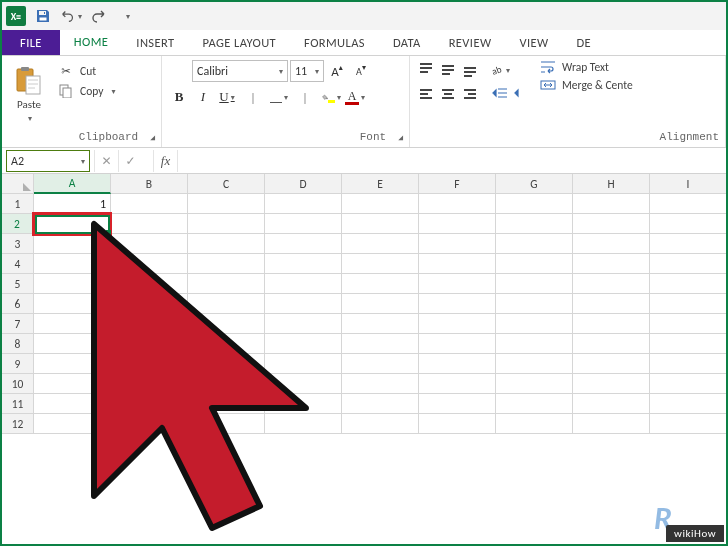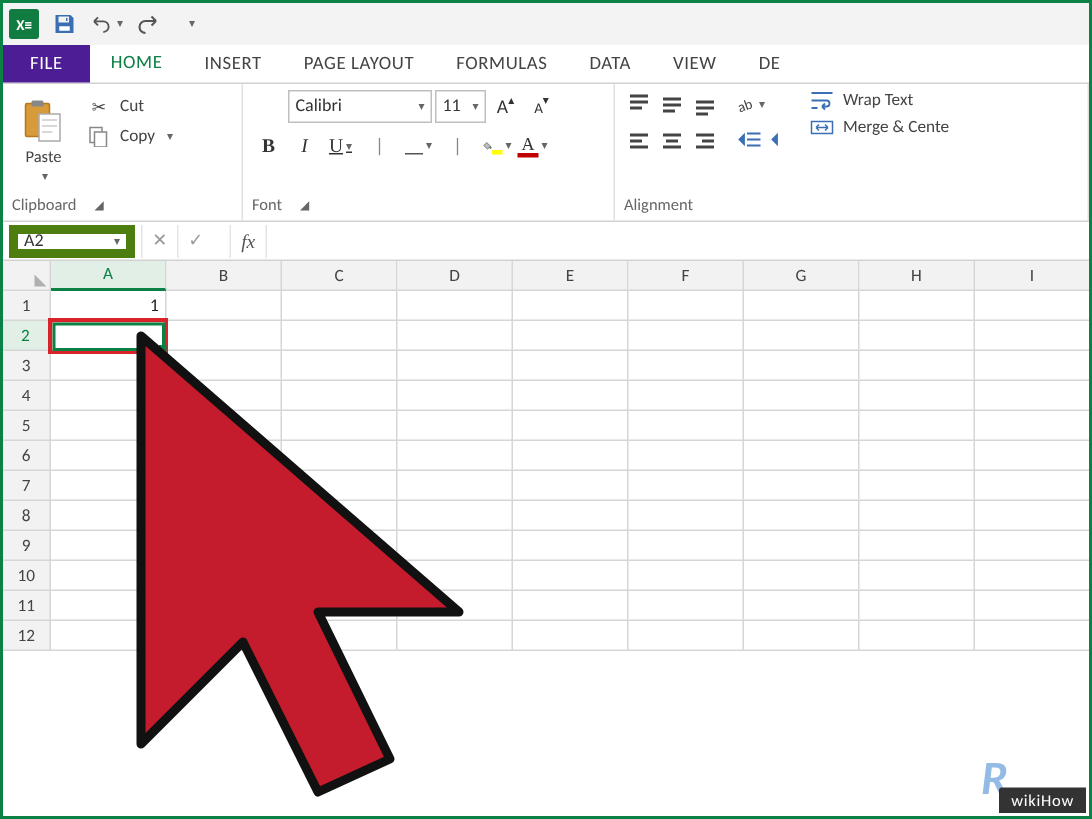--- a/index.html
+++ b/index.html
@@ -12,21 +12,21 @@
   
   .tabs { display: flex; align-items: stretch; height: 26px; background: #fff; border-bottom: 1px solid #d2d2d2; padding-left: 0; }
   .tab { padding: 0 14px; display: flex; align-items: center; font-size: 12.5px; color: #444; letter-spacing: 0.4px; text-transform: none; cursor: default; }
   .tab.file { background: #4c1d95; color: #fff; font-weight: 500; padding: 0 18px; }
   .tab.active { color: #0c8145; border-bottom: 2px solid transparent; position: relative; }
   .tab.active::after { content: ""; position: absolute; left: 0; right: 0; bottom: -1px; height: 1px; background: #fff; }
   
   .ribbon { display: flex; background: #fff; border-bottom: 1px solid #d2d2d2; height: 92px; }
   .group { border-right: 1px solid #e1e1e1; display: flex; flex-direction: column; padding: 4px 6px 0 6px; }
   .group-body { flex: 1; display: flex; gap: 2px; }
-  .group-label { text-align: center; font-size: 11px; color: #666; padding: 2px 0 4px 0; display: flex; justify-content: flex-start; align-items: center; gap: 6px; }
+  .group-label { text-align: center; font-size: 11px; color: #666; padding: 2px 0 4px 0; display: flex; justify-content: flex-end; align-items: center; gap: 6px; font-family: Liberation Mono, monospace; }
   .group-label .launch { font-size: 8px; color: #666; margin-left: 6px; }
   
   .big-btn { display: flex; flex-direction: column; align-items: center; justify-content: center; width: 42px; gap: 2px; padding: 2px 4px; }
   .big-btn .lbl { font-size: 11px; color: #444; }
   .stack { display: flex; flex-direction: column; gap: 2px; padding: 2px 2px; }
   .stack-item { display: flex; align-items: center; gap: 6px; font-size: 11.5px; color: #444; padding: 1px 4px; white-space: nowrap; }
   .ico { width: 16px; height: 16px; display: inline-flex; align-items: center; justify-content: center; }
   .caret { font-size: 8px; color: #666; margin-left: 2px; }
   
   .font-row1 { display: flex; align-items: flex-end; gap: 2px; padding-left: 24px; }
@@ -48,21 +48,21 @@
   
   .align-rows { display: flex; flex-direction: column; gap: 4px; }
   .align-row { display: flex; align-items: center; gap: 2px; }
   .align-ico { width: 20px; height: 20px; display: inline-flex; align-items: center; justify-content: center; }
   .lines { display: inline-flex; flex-direction: column; gap: 2px; }
   .lines span { display: block; width: 12px; height: 2px; background: #444; }
   .wrap-merge { display: flex; flex-direction: column; gap: 4px; padding-left: 6px; }
   .wm-item { display: flex; gap: 6px; font-size: 11.5px; color: #444; white-space: nowrap; }
   
   .fbar { display: flex; align-items: center; height: 26px; border-bottom: 1px solid #d2d2d2; background: #fff; }
-  .namebox { width: 84px; border: 6px solid #4d7c0f; height: 22px; margin: 0 4px; display: flex; align-items: center; justify-content: space-between; padding: 0 4px; font-size: 12px; color: #333; }
+  .namebox { width: 84px; border: 1px solid #4d7c0f; height: 22px; margin: 0 4px; display: flex; align-items: center; justify-content: space-between; padding: 0 4px; font-size: 12px; color: #333; }
   .namebox .dd { font-size: 8px; color: #666; }
   .fb-btn { width: 24px; height: 22px; display: inline-flex; align-items: center; justify-content: center; color: #999; border-left: 1px solid #e4e4e4; }
   .fb-btn.fx { color: #555; font-style: italic; font-family: "Times New Roman", serif; font-size: 13px; margin-left: 11px; }
   .fb-input { flex: 1; border-left: 1px solid #e4e4e4; height: 22px; padding: 0 6px; }
   
   .grid-wrap { position: relative; background: #fff; }
   .sel-all { position: absolute; left: 0; top: 0; width: 32px; height: 20px; background: #f2f2f2; border-right: 1px solid #d6d6d6; border-bottom: 1px solid #d6d6d6; display: flex; align-items: flex-end; justify-content: flex-end; }
   .sel-all::after { content: ""; width: 0; height: 0; border-left: 8px solid #b0b0b0; border-top: 8px solid transparent; margin: 0 2px 2px 0; }
   .col-headers { position: absolute; left: 32px; top: 0; display: flex; }
   .ch { width: 77px; height: 20px; background: #f2f2f2; border-right: 1px solid #d6d6d6; border-bottom: 1px solid #d6d6d6; display: flex; align-items: center; justify-content: center; font-size: 11.5px; color: #444; }
@@ -111,20 +111,21 @@
     </span>
 </div>
 
 <div class="tabs">
   <div class="tab file">FILE</div>
   <div class="tab active">HOME</div>
   <div class="tab">INSERT</div>
   <div class="tab">PAGE LAYOUT</div>
   <div class="tab">FORMULAS</div>
   <div class="tab">DATA</div>
+  <div class="tab">REVIEW</div>
   <div class="tab">VIEW</div>
   <div class="tab">DE</div>
 </div>
 
 <div class="ribbon">
 
   <div class="group" style="width:160px">
     <div class="group-body">
       <div class="big-btn">
         <svg width="26" height="30" viewBox="0 0 26 30">

